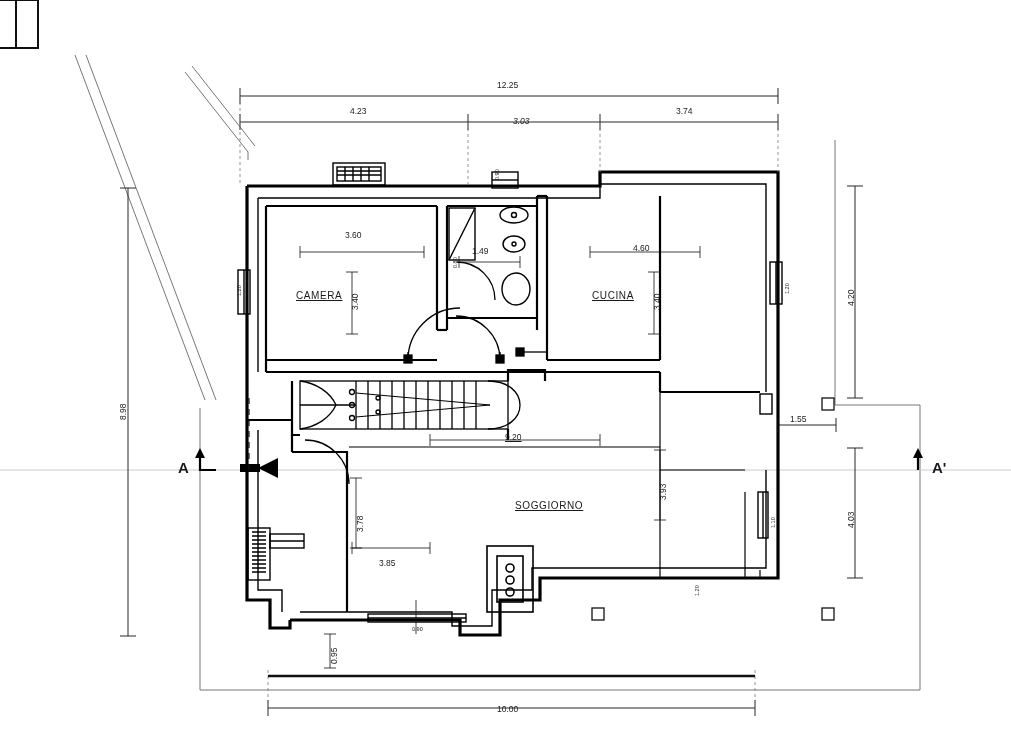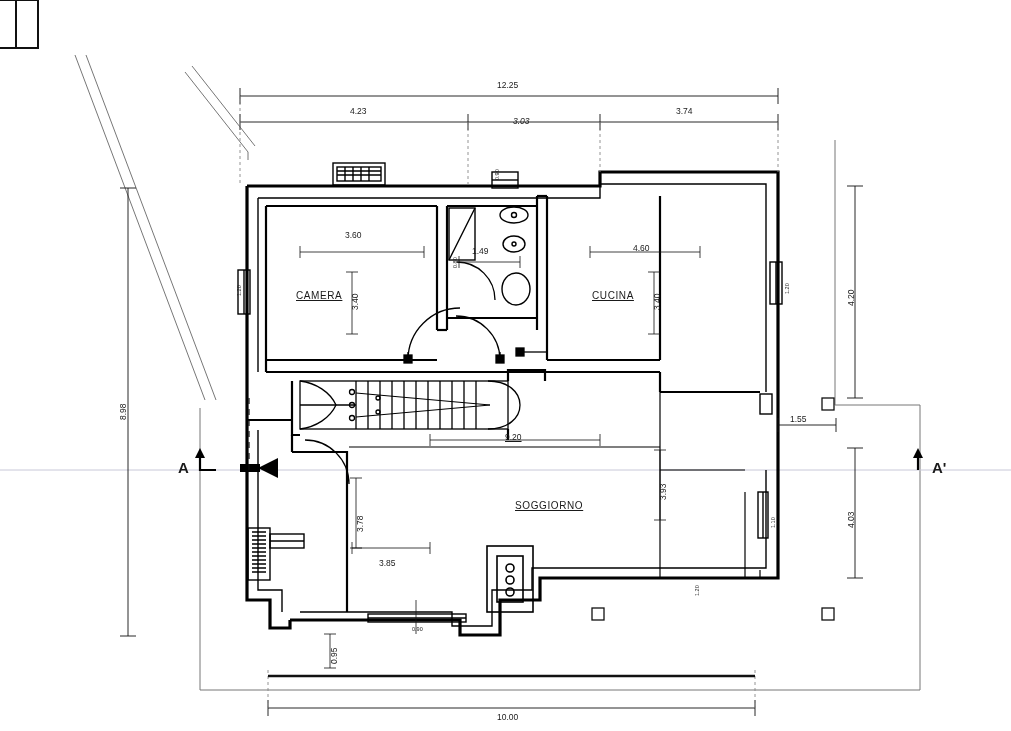--- a/index.html
+++ b/index.html
@@ -312,21 +312,21 @@
   <div class="lbl dim rot90" style="left:350px; top:310px;">3.40</div>
   <div class="lbl dim" style="left:472px; top:246px;">1.49</div>
   <div class="lbl dim" style="left:633px; top:243px;">4.60</div>
   <div class="lbl dim rot90" style="left:652px; top:310px;">3.40</div>
 
   <div class="lbl dim" style="left:505px; top:432px;text-decoration:underline;">9.20</div>
   <div class="lbl dim rot90" style="left:658px; top:500px;">3.93</div>
   <div class="lbl dim rot90" style="left:355px; top:532px;">3.78</div>
   <div class="lbl dim" style="left:379px; top:558px;">3.85</div>
   <div class="lbl dim rot90" style="left:329px; top:664px;">0.95</div>
-  <div class="lbl dim" style="left:497px; top:704px;margin-top:8px;">10.00</div>
+  <div class="lbl dim" style="left:497px; top:704px;">10.00</div>
 
   <div class="lbl dim-xs rot90" style="left:236px; top:296px;">1.20</div>
   <div class="lbl dim-xs rot90" style="left:784px; top:294px;">1.20</div>
   <div class="lbl dim-xs rot90" style="left:452px; top:268px;">0.80</div>
   <div class="lbl dim-xs rot90" style="left:494px; top:180px;">0.90</div>
   <div class="lbl dim-xs rot90" style="left:770px; top:528px;">1.10</div>
   <div class="lbl dim-xs rot90" style="left:694px; top:596px;">1.20</div>
   <div class="lbl dim-xs" style="left:412px; top:626px;">0.90</div>
 
 </div>

